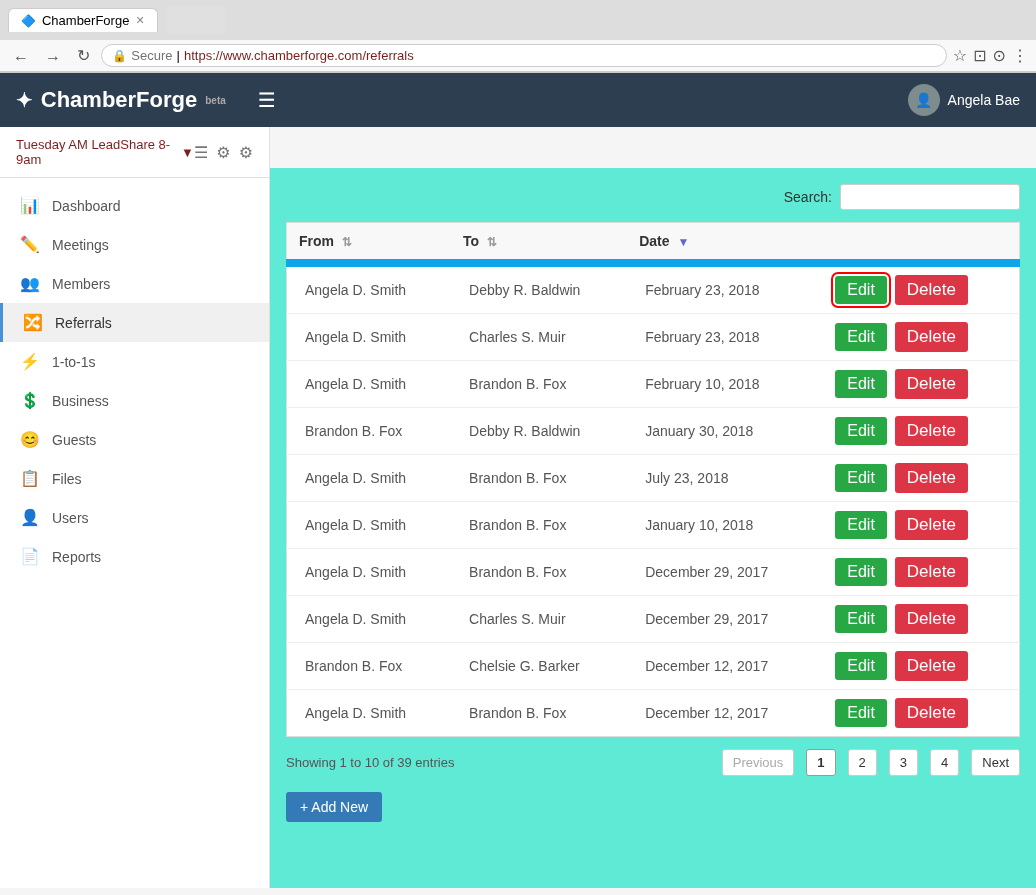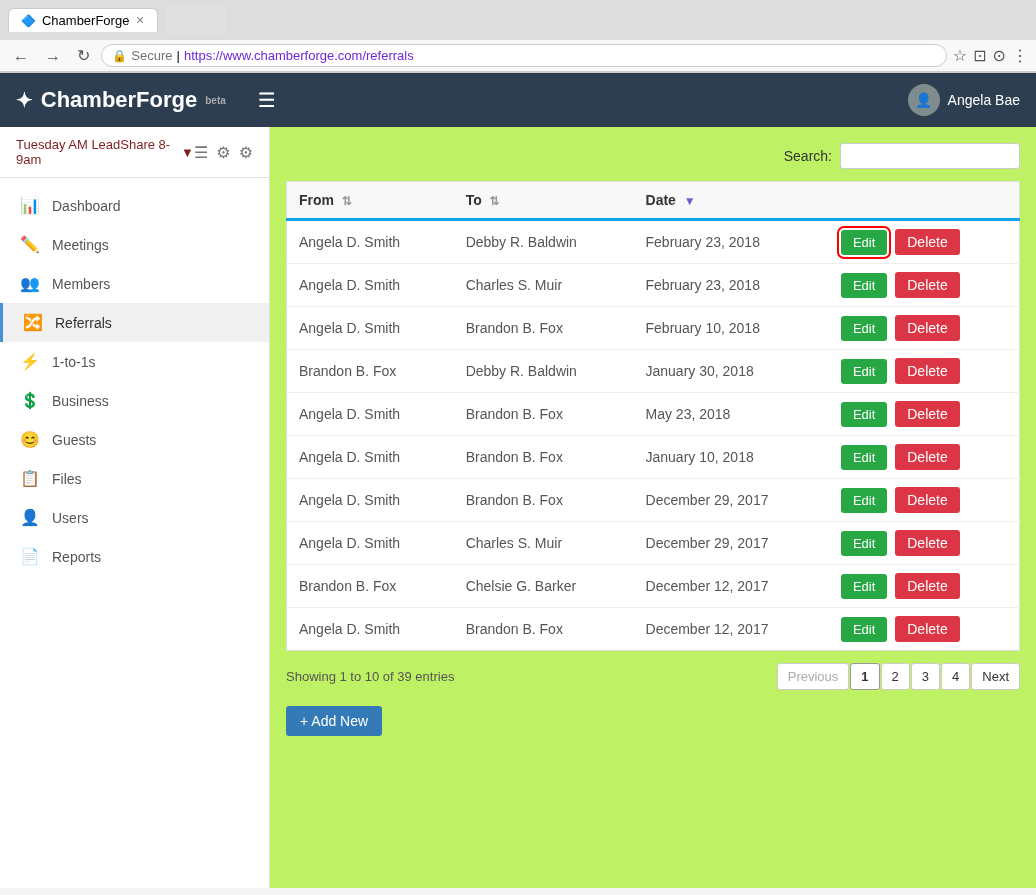--- a/index.html
+++ b/index.html
@@ -52,21 +52,21 @@
       align-items: center;
       background: white;
       border: 1px solid #ccc;
       border-radius: 12px;
       padding: 3px 10px;
       font-size: 13px;
       gap: 4px;
     }
     .secure-icon { color: #4caf50; font-size: 12px; }
     .address-text { color: #737373; }
-    .address-url { color: #6d28d9; }
+    .address-url { color: #7f1d1d; }
     .browser-actions { display: flex; align-items: center; gap: 6px; color: #555; font-size: 16px; }
 
     
     .app-container { display: flex; flex-direction: column; height: calc(895px - 80px); }
 
     
     .top-nav {
       background: #2c3e50;
       color: white;
       display: flex;
@@ -126,23 +126,24 @@
       text-decoration: none;
     }
     .nav-item.active { background: #f0f0f0; border-left: 3px solid #4a90d9; color: #333; }
     .nav-icon { font-size: 16px; color: #777; width: 20px; text-align: center; }
     .nav-item.active .nav-icon { color: #4a90d9; }
     .sidebar-footer { padding: 12px 16px; font-size: 12px; color: #999; border-top: 1px solid #e0e0e0; }
 
     
     .content-area {
       flex: 1;
-      background: #bef264;
+      background: #5eead4;
       overflow: auto;
       padding: 16px;
+      margin-top: 41px;
     }
 
     
     .search-bar {
       display: flex;
       justify-content: flex-end;
       align-items: center;
       gap: 8px;
       margin-bottom: 12px;
     }
@@ -161,69 +162,69 @@
       width: 100%;
       border-collapse: collapse;
       background: white;
       border: 1px solid #ddd;
       font-size: 14px;
     }
     .data-table th {
       background: #f8f8f8;
       padding: 10px 12px;
       text-align: left;
-      border-bottom: 3px solid #0ea5e9;
+      border-bottom: 8px solid #0ea5e9;
       color: #333;
       font-weight: 600;
       white-space: nowrap;
     }
     .data-table th .sort-icon { color: #999; font-size: 12px; margin-left: 4px; }
     .data-table th.sorted .sort-icon { color: #6666cc; }
     .data-table td {
-      padding: 8px 12px;
+      padding: 8px 18px;
       border-bottom: 1px solid #eee;
       color: #555;
     }
     .data-table tr:last-child td { border-bottom: none; }
     .link-cell { color: #4a90d9; cursor: pointer; }
     .btn-edit {
       background: #28a745;
       color: white;
       border: none;
       padding: 5px 12px;
       border-radius: 3px;
       cursor: pointer;
-      font-size: 13px;
+      font-size: 16px;
       margin-right: 4px;
     }
     .btn-delete {
       background: #dc3545;
       color: white;
       border: none;
       padding: 5px 12px;
       border-radius: 3px;
       cursor: pointer;
-      font-size: 14px;
+      font-size: 17px;
     }
     .btn-edit.highlighted {
       outline: 2px solid red;
       outline-offset: 2px;
     }
 
     
     .table-footer {
       display: flex;
       align-items: center;
       justify-content: space-between;
       padding: 12px 0;
       flex-wrap: wrap;
       gap: 8px;
     }
     .showing-text { font-size: 13px; color: #555; }
-    .pagination { display: flex; align-items: flex-end; gap: 1px; }
+    .pagination { display: flex; align-items: flex-end; gap: 12px; }
     .page-btn {
       border: 1px solid #ccc;
       background: white;
       color: #333;
       padding: 5px 10px;
       cursor: pointer;
       border-radius: 3px;
       font-size: 13px;
     }
     .page-btn.active { background: white; border-color: #999; font-weight: bold; }
@@ -406,21 +407,21 @@
       <td class="link-cell">Debby R. Baldwin</td>
       <td>January 30, 2018</td>
       <td style="white-space:nowrap;">
         <button class="btn-edit">Edit</button>
         <button class="btn-delete">Delete</button>
       </td>
     </tr>
             <tr>
       <td class="link-cell">Angela D. Smith</td>
       <td class="link-cell">Brandon B. Fox</td>
-      <td>May 23, 2018</td>
+      <td>July 23, 2018</td>
       <td style="white-space:nowrap;">
         <button class="btn-edit">Edit</button>
         <button class="btn-delete">Delete</button>
       </td>
     </tr>
             <tr>
       <td class="link-cell">Angela D. Smith</td>
       <td class="link-cell">Brandon B. Fox</td>
       <td>January 10, 2018</td>
       <td style="white-space:nowrap;">

